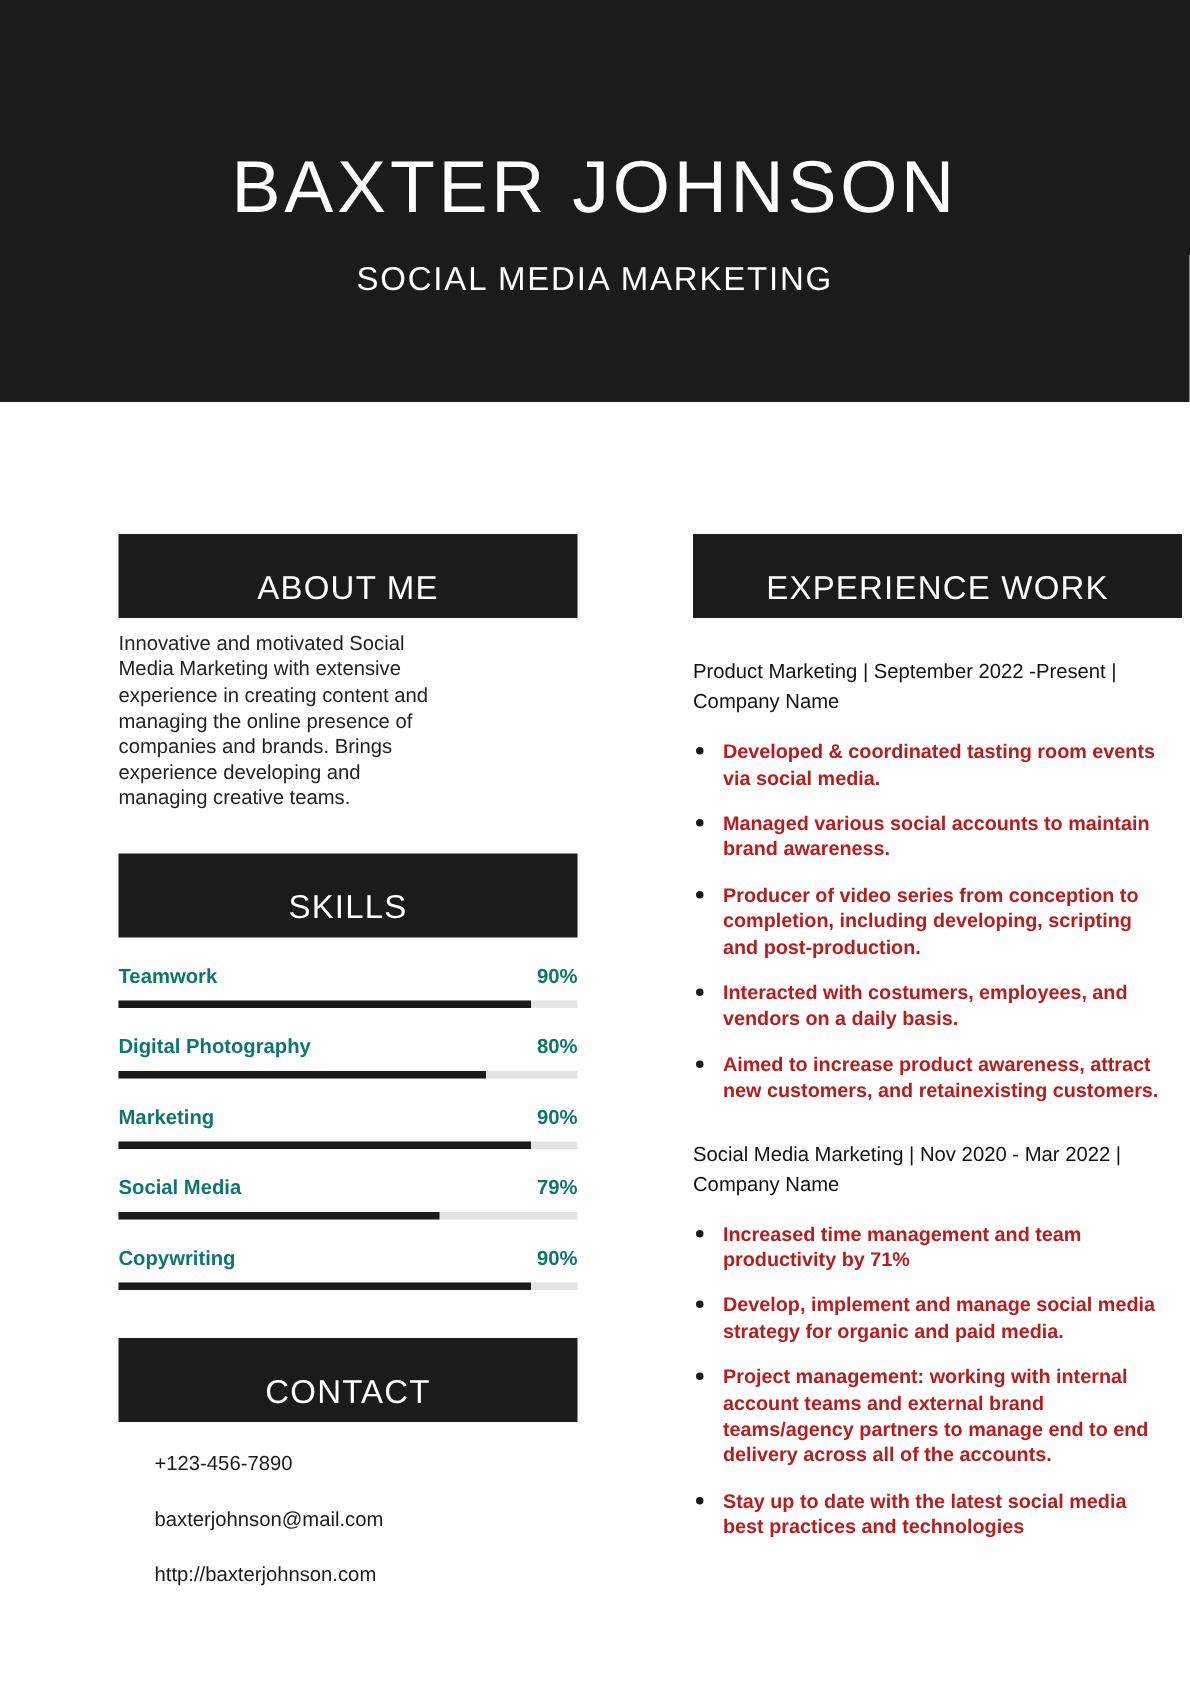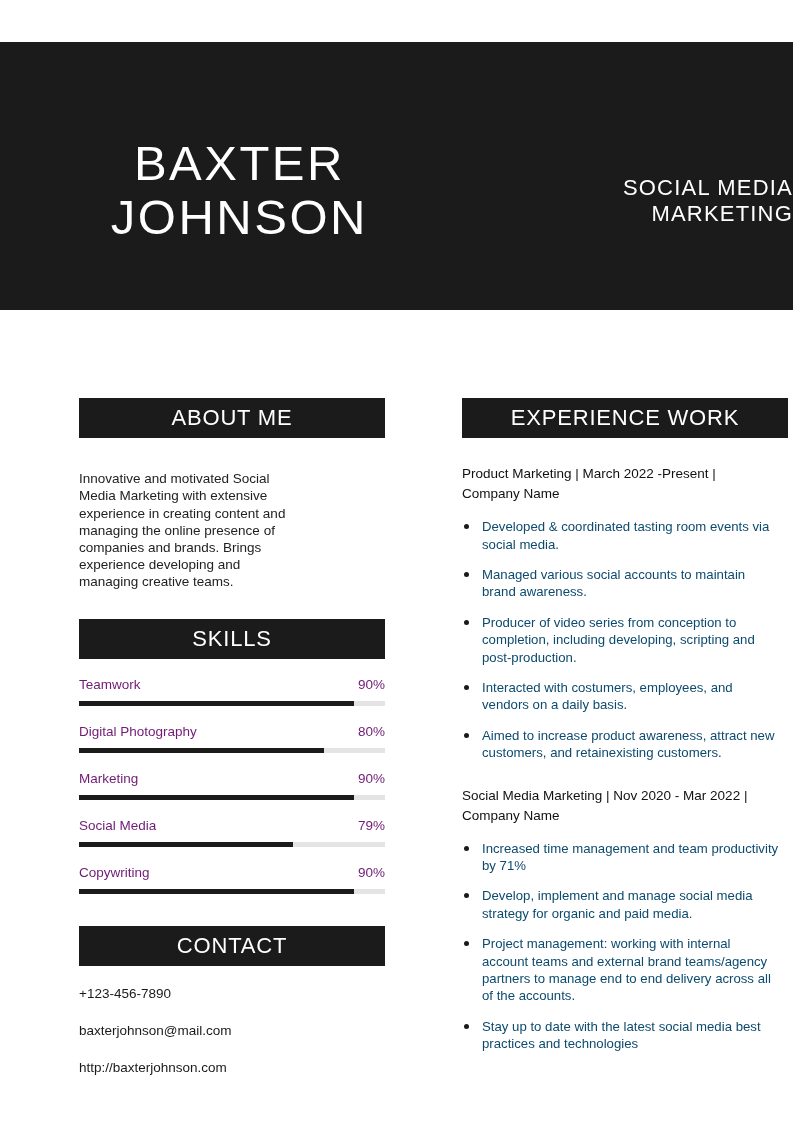--- a/index.html
+++ b/index.html
@@ -19,26 +19,25 @@
     width: 793px;
     height: 1122px;
     background: #ffffff;
   }
 
   
   .header {
     background: #1b1b1b;
     height: 268px;
     display: flex;
-    flex-direction: row;
+    flex-direction: column;
     align-items: center;
     justify-content: center;
     box-sizing: border-box;
     padding-top: 30px;
-    margin-top: 42px;
   }
   .header-name {
     color: #ffffff;
     font-size: 49px;
     letter-spacing: 2.5px;
     font-weight: 400;
     line-height: 1.1;
     text-align: center;
   }
   .header-role {
@@ -69,53 +68,54 @@
     box-sizing: border-box;
   }
 
   
   .section-bar {
     background: #1b1b1b;
     color: #ffffff;
     text-align: center;
     font-size: 22px;
     letter-spacing: 0.8px;
-    padding: 8px 0 9px 0;
+    padding: 24px 0 9px 0;
     line-height: 1.05;
   }
   .section-bar.wide {
     width: 326px;
   }
 
   
   .about-text {
     font-size: 13.5px;
     line-height: 17.2px;
     color: #222;
-    margin-top: 32px;
+    margin-top: 8px;
     width: 215px;
   }
 
   
   .skills {
     margin-top: 28px;
   }
   .skill {
     margin-top: 18px;
   }
   .skill:first-child {
     margin-top: 22px;
   }
   .skill-row {
     display: flex;
     justify-content: space-between;
     align-items: center;
     font-size: 13.5px;
-    color: #701a75;
+    color: #0f766e;
     margin-bottom: 9px;
+    font-weight: bold;
   }
   .skill-track {
     position: relative;
     height: 5px;
     background: #e4e4e4;
     width: 100%;
   }
   .skill-fill {
     position: absolute;
     left: 0;
@@ -123,20 +123,21 @@
     height: 5px;
     background: #1b1b1b;
   }
 
   
   .contact {
     margin-top: 32px;
   }
   .contact-list {
     margin-top: 20px;
+    margin-left: 24px;
   }
   .contact-item {
     font-size: 13.5px;
     color: #1a1a1a;
     margin-bottom: 22px;
   }
 
   
   .job {
     margin-top: 26px;
@@ -150,22 +151,23 @@
   .bullets {
     list-style: none;
     margin: 14px 0 0 0;
     padding: 0;
   }
   .bullets li {
     position: relative;
     padding-left: 20px;
     font-size: 13.2px;
     line-height: 17.4px;
-    color: #0c4a6e;
+    color: #b91c1c;
     margin-bottom: 13px;
+    font-weight: bold;
   }
   .bullets li::before {
     content: "";
     position: absolute;
     left: 2px;
     top: 6px;
     width: 5px;
     height: 5px;
     border-radius: 50%;
     background: #1a1a1a;
@@ -254,21 +256,21 @@
         </div>
       </div>
 
     </div>
 
     <div class="right-col">
 
       <div class="section-bar wide">EXPERIENCE WORK</div>
 
       <div class="job">
-        <div class="job-title">Product Marketing | March 2022 -Present | Company Name</div>
+        <div class="job-title">Product Marketing | September 2022 -Present | Company Name</div>
         <ul class="bullets">
           <li>Developed &amp; coordinated tasting room events via social media.</li>
           <li>Managed various social accounts to maintain brand awareness.</li>
           <li>Producer of video series from conception to completion, including developing, scripting and post-production.</li>
           <li>Interacted with costumers, employees, and vendors on a daily basis.</li>
           <li>Aimed to increase product awareness, attract new customers, and retainexisting customers.</li>
         </ul>
       </div>
 
       <div class="job job2">

